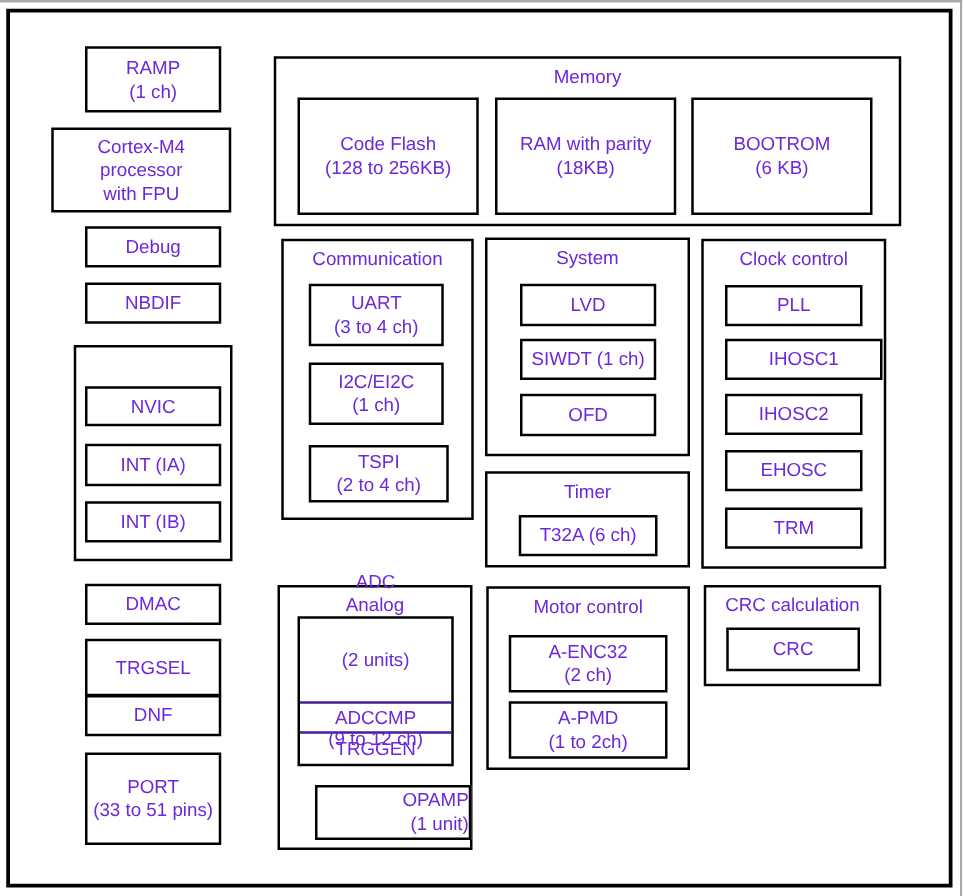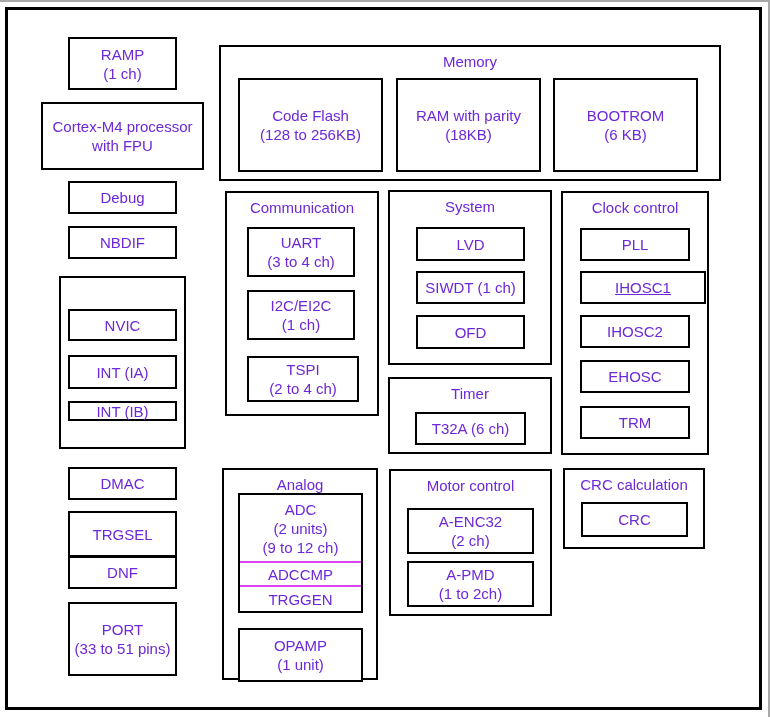--- a/index.html
+++ b/index.html
@@ -43,58 +43,58 @@
     width: 100%;
     text-align: center;
     margin-top: 5px;
   }
   .adc-stack { display: block; padding: 0; }
   .adc-sec {
     display: flex; flex-direction: column;
     align-items: center; justify-content: center;
     text-align: center; box-sizing: border-box; width: 100%;
   }
-  .adc-sec + .adc-sec { border-top: 2px solid #d946ef; }
+  .adc-sec + .adc-sec { border-top: 2px solid #4c1d95; }
 </style>
 </head>
 <body>
 
 <div class="canvas">
 
   <div class="page-line-top"></div>
   <div class="page-line-right"></div>
 
   <div class="frame"></div>
 
   <div class="box" style="left:68px; top:37px; width:109px; height:53px;">
     <div>RAMP</div>
     <div>(1 ch)</div>
   </div>
 
-  <div class="box" style="left:41px; top:102px; width:163px; height:68px;">
+  <div class="box" style="left:41px; top:102px; width:144px; height:68px;">
     <div>Cortex-M4 processor</div>
     <div>with FPU</div>
   </div>
 
   <div class="box" style="left:68px; top:181px; width:109px; height:33px;">
     <div>Debug</div>
   </div>
 
   <div class="box" style="left:68px; top:226px; width:109px; height:33px;">
     <div>NBDIF</div>
   </div>
 
   <div class="group" style="left:59px; top:276px; width:127px; height:173px;">
     <div class="box" style="left:7px; top:31px; width:109px; height:32px;">
       <div>NVIC</div>
     </div>
     <div class="box" style="left:7px; top:77px; width:109px; height:34px;">
       <div>INT (IA)</div>
     </div>
-    <div class="box" style="left:7px; top:123px; width:109px; height:20px;">
+    <div class="box" style="left:7px; top:123px; width:109px; height:33px;">
       <div>INT (IB)</div>
     </div>
   </div>
 
   <div class="box" style="left:68px; top:467px; width:109px; height:33px;">
     <div>DMAC</div>
   </div>
 
   <div class="box" style="left:68px; top:511px; width:109px; height:46px;">
     <div>TRGSEL</div>
@@ -159,50 +159,50 @@
     <div class="box" style="left:25px; top:33px; width:111px; height:33px;">
       <div>T32A (6 ch)</div>
     </div>
   </div>
 
   <div class="group" style="left:561px; top:191px; width:148px; height:264px;">
     <div class="group-title">Clock control</div>
     <div class="box" style="left:17px; top:35px; width:110px; height:33px;">
       <div>PLL</div>
     </div>
-    <div class="box" style="left:17px; top:78px; width:126px; height:33px;text-decoration:underline;">
+    <div class="box" style="left:17px; top:78px; width:126px; height:33px;">
       <div>IHOSC1</div>
     </div>
     <div class="box" style="left:17px; top:122px; width:110px; height:33px;">
       <div>IHOSC2</div>
     </div>
     <div class="box" style="left:17px; top:167px; width:110px; height:33px;">
       <div>EHOSC</div>
     </div>
     <div class="box" style="left:17px; top:213px; width:110px; height:33px;">
       <div>TRM</div>
     </div>
   </div>
 
   <div class="group" style="left:222px; top:468px; width:156px; height:212px;">
     <div class="group-title">Analog</div>
     <div class="box adc-stack" style="left:14px; top:23px; width:125px; height:120px;">
-      <div class="adc-sec" style="height:66px;">
+      <div class="adc-sec" style="height:66px;gap:44px;">
         <div>ADC</div>
         <div>(2 units)</div>
         <div>(9 to 12 ch)</div>
       </div>
       <div class="adc-sec" style="height:24px;">
         <div>ADCCMP</div>
       </div>
       <div class="adc-sec" style="height:26px;">
         <div>TRGGEN</div>
       </div>
     </div>
-    <div class="box" style="left:14px; top:158px; width:125px; height:54px;">
+    <div class="box" style="left:28px; top:158px; width:125px; height:44px;align-items:flex-end;">
       <div>OPAMP</div>
       <div>(1 unit)</div>
     </div>
   </div>
 
   <div class="group" style="left:389px; top:469px; width:163px; height:147px;">
     <div class="group-title">Motor control</div>
     <div class="box" style="left:16px; top:37px; width:127px; height:46px;">
       <div>A-ENC32</div>
       <div>(2 ch)</div>

